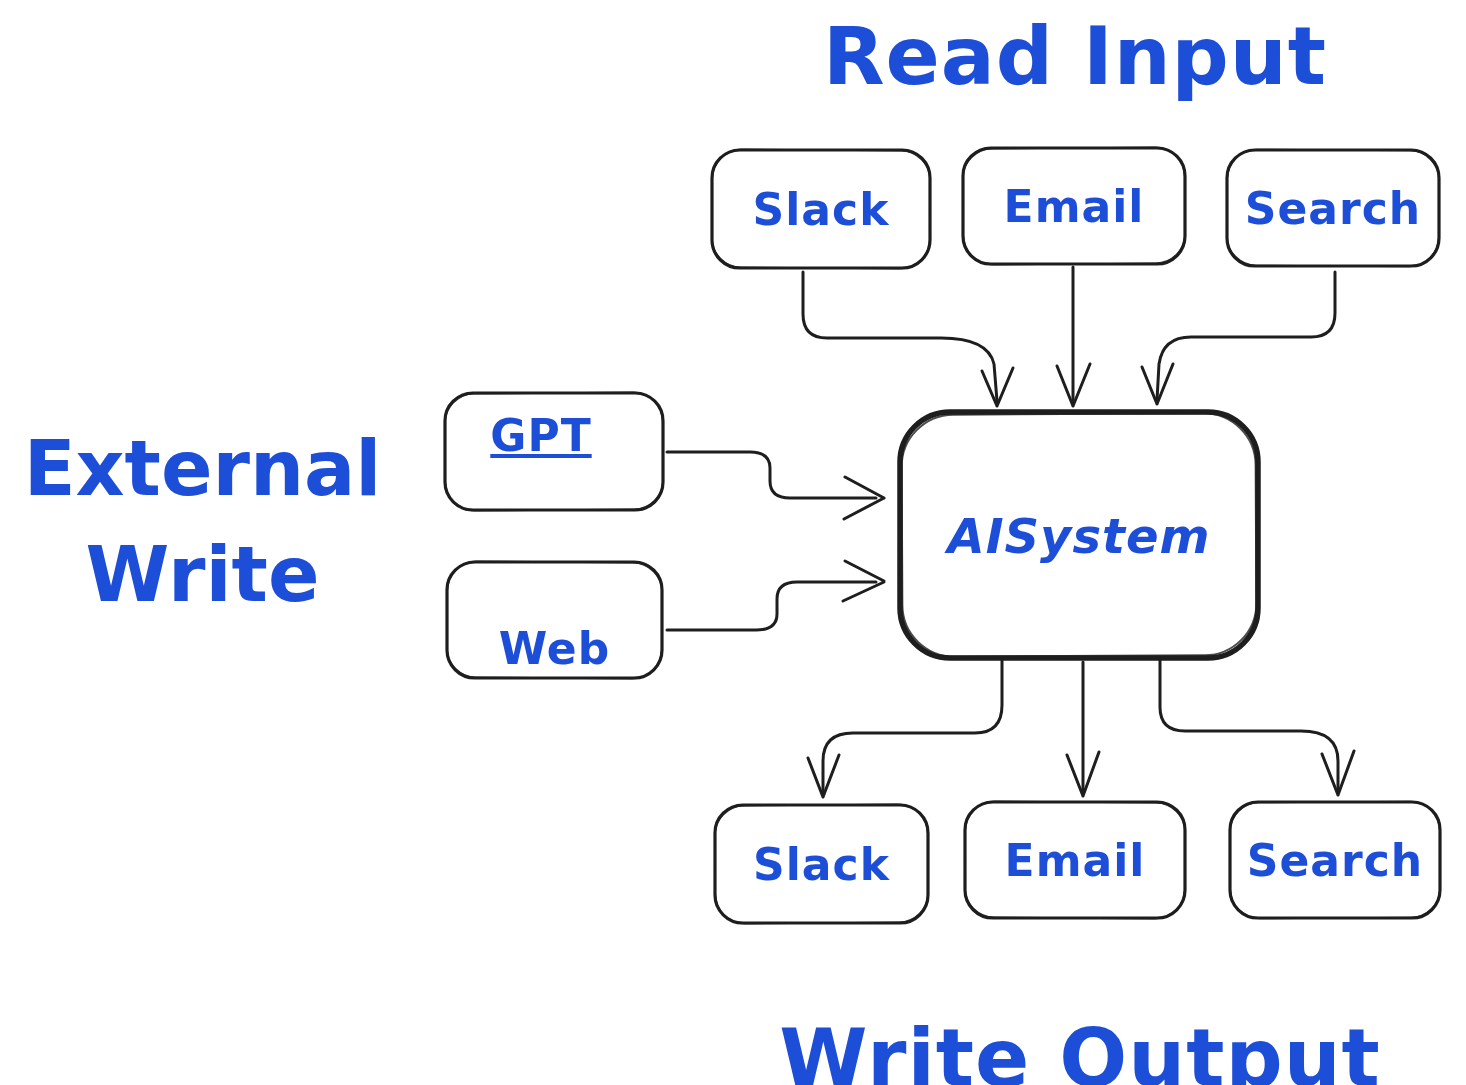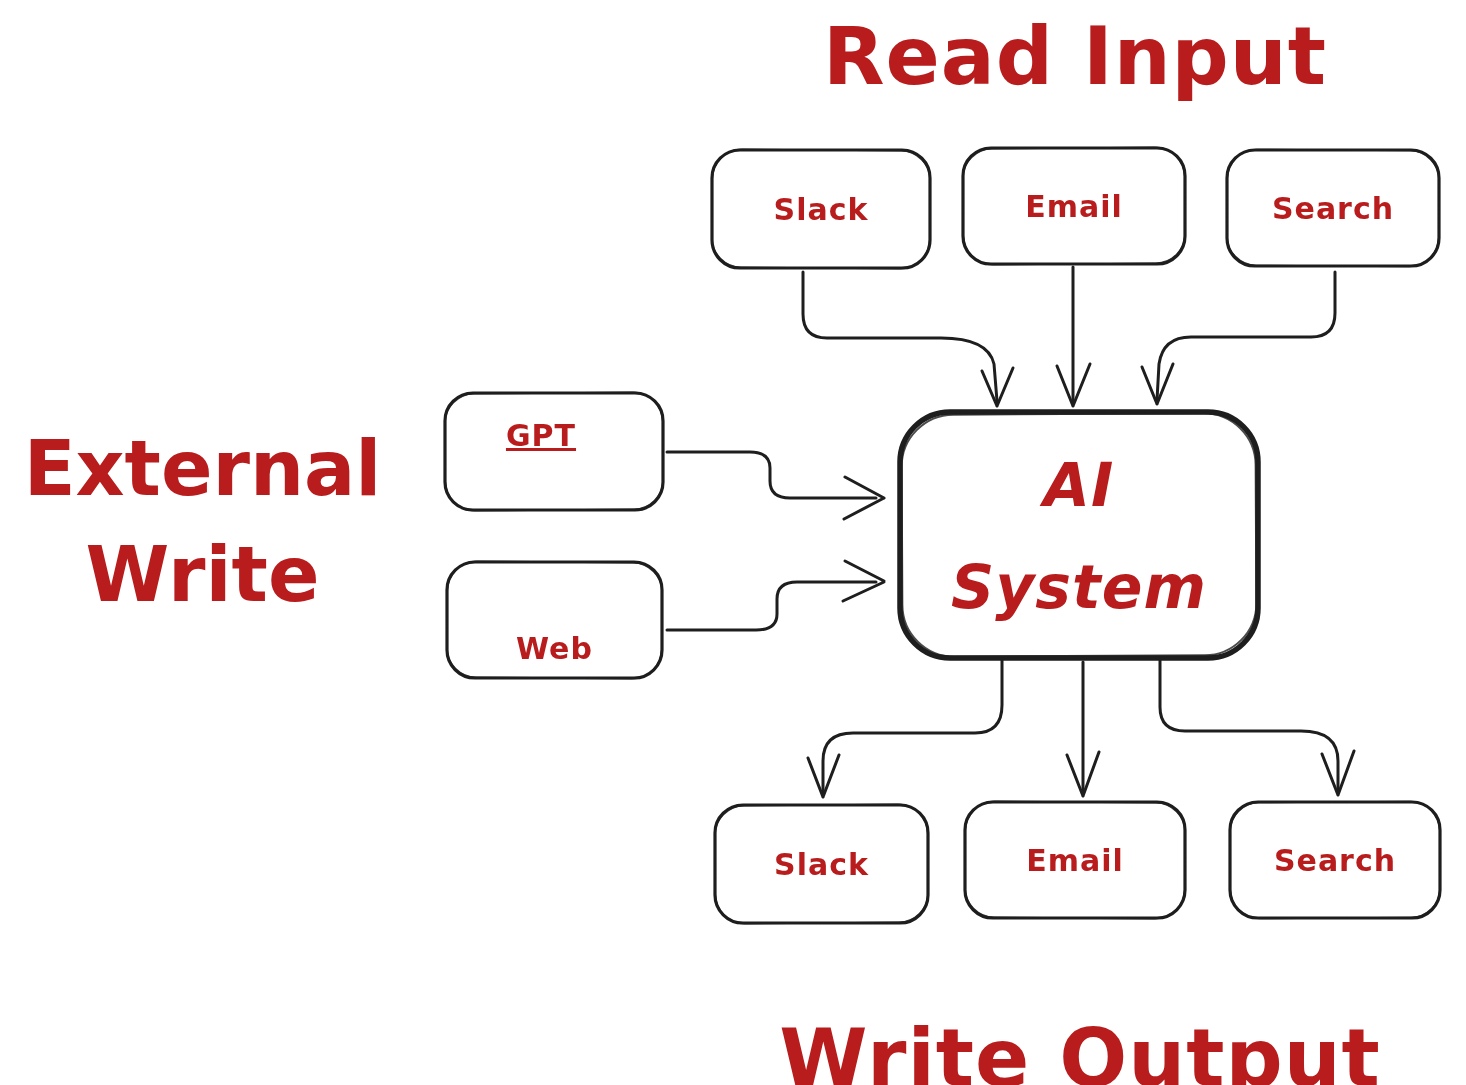--- a/index.html
+++ b/index.html
@@ -8,27 +8,27 @@
     width:1466px;height:1085px;
     background:#ffffff;
     overflow:hidden;
     font-family:"DejaVu Sans", sans-serif;
     color:#1e1e1e;
   }
   .stage svg{position:absolute;left:0;top:0;}
   .label{
     position:absolute;
     display:flex;align-items:center;justify-content:center;
-    font-weight:bold;color:#b91c1c;text-align:center;
+    font-weight:bold;color:#1d4ed8;text-align:center;
     white-space:nowrap;
   }
-  .box-label{font-size:30px;letter-spacing:1px;}
+  .box-label{font-size:44px;letter-spacing:1px;}
   .title{font-size:80px;letter-spacing:1px;}
   .title-side{flex-direction:column;font-size:76px;line-height:106px;}
-  .ai-label{flex-direction:column;font-style:italic;font-size:60px;line-height:102px;letter-spacing:1px;}
+  .ai-label{flex-direction:row;font-style:italic;font-size:48px;line-height:102px;letter-spacing:1px;}
   .sketch{stroke:#1e1e1e;fill:none;stroke-linecap:round;stroke-linejoin:round;}
 </style>
 </head>
 <body>
 
 <div class="stage">
 
   <svg width="1466" height="1085" viewBox="0 0 1466 1085">
 
     <rect class="sketch" x="712" y="150" width="218" height="118" rx="28" stroke-width="3.2"></rect>

